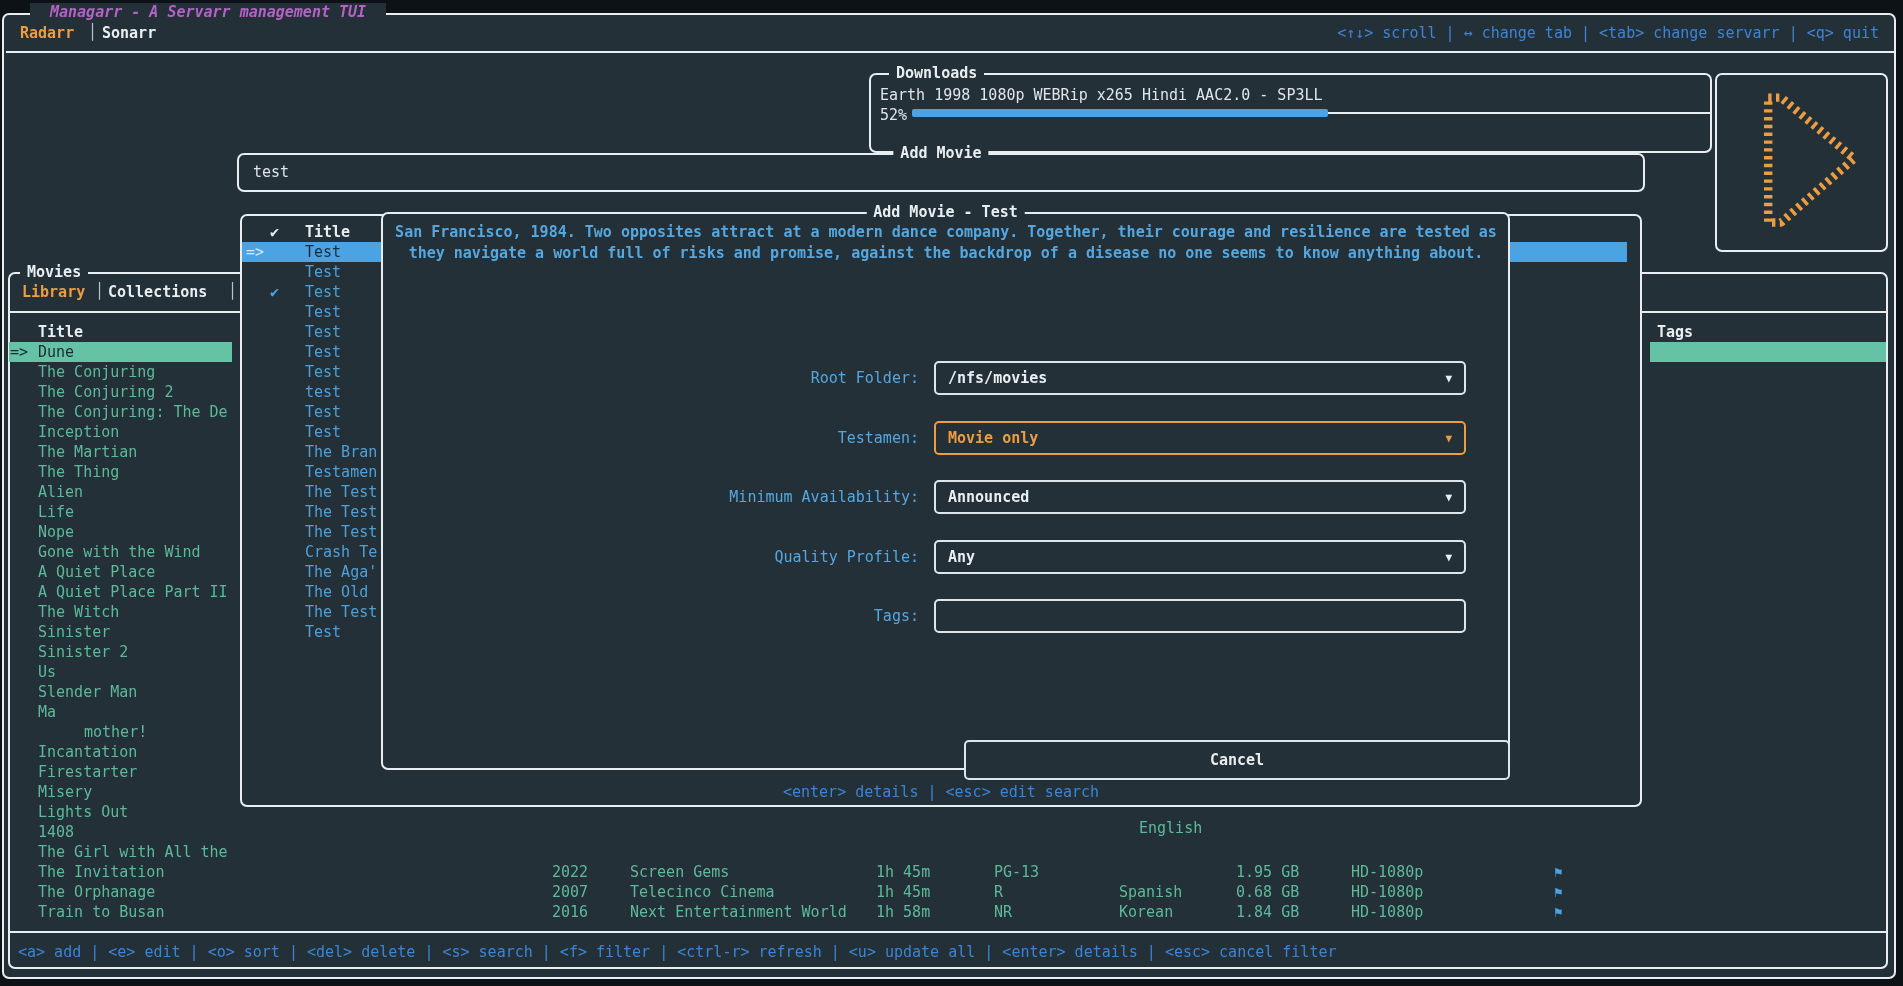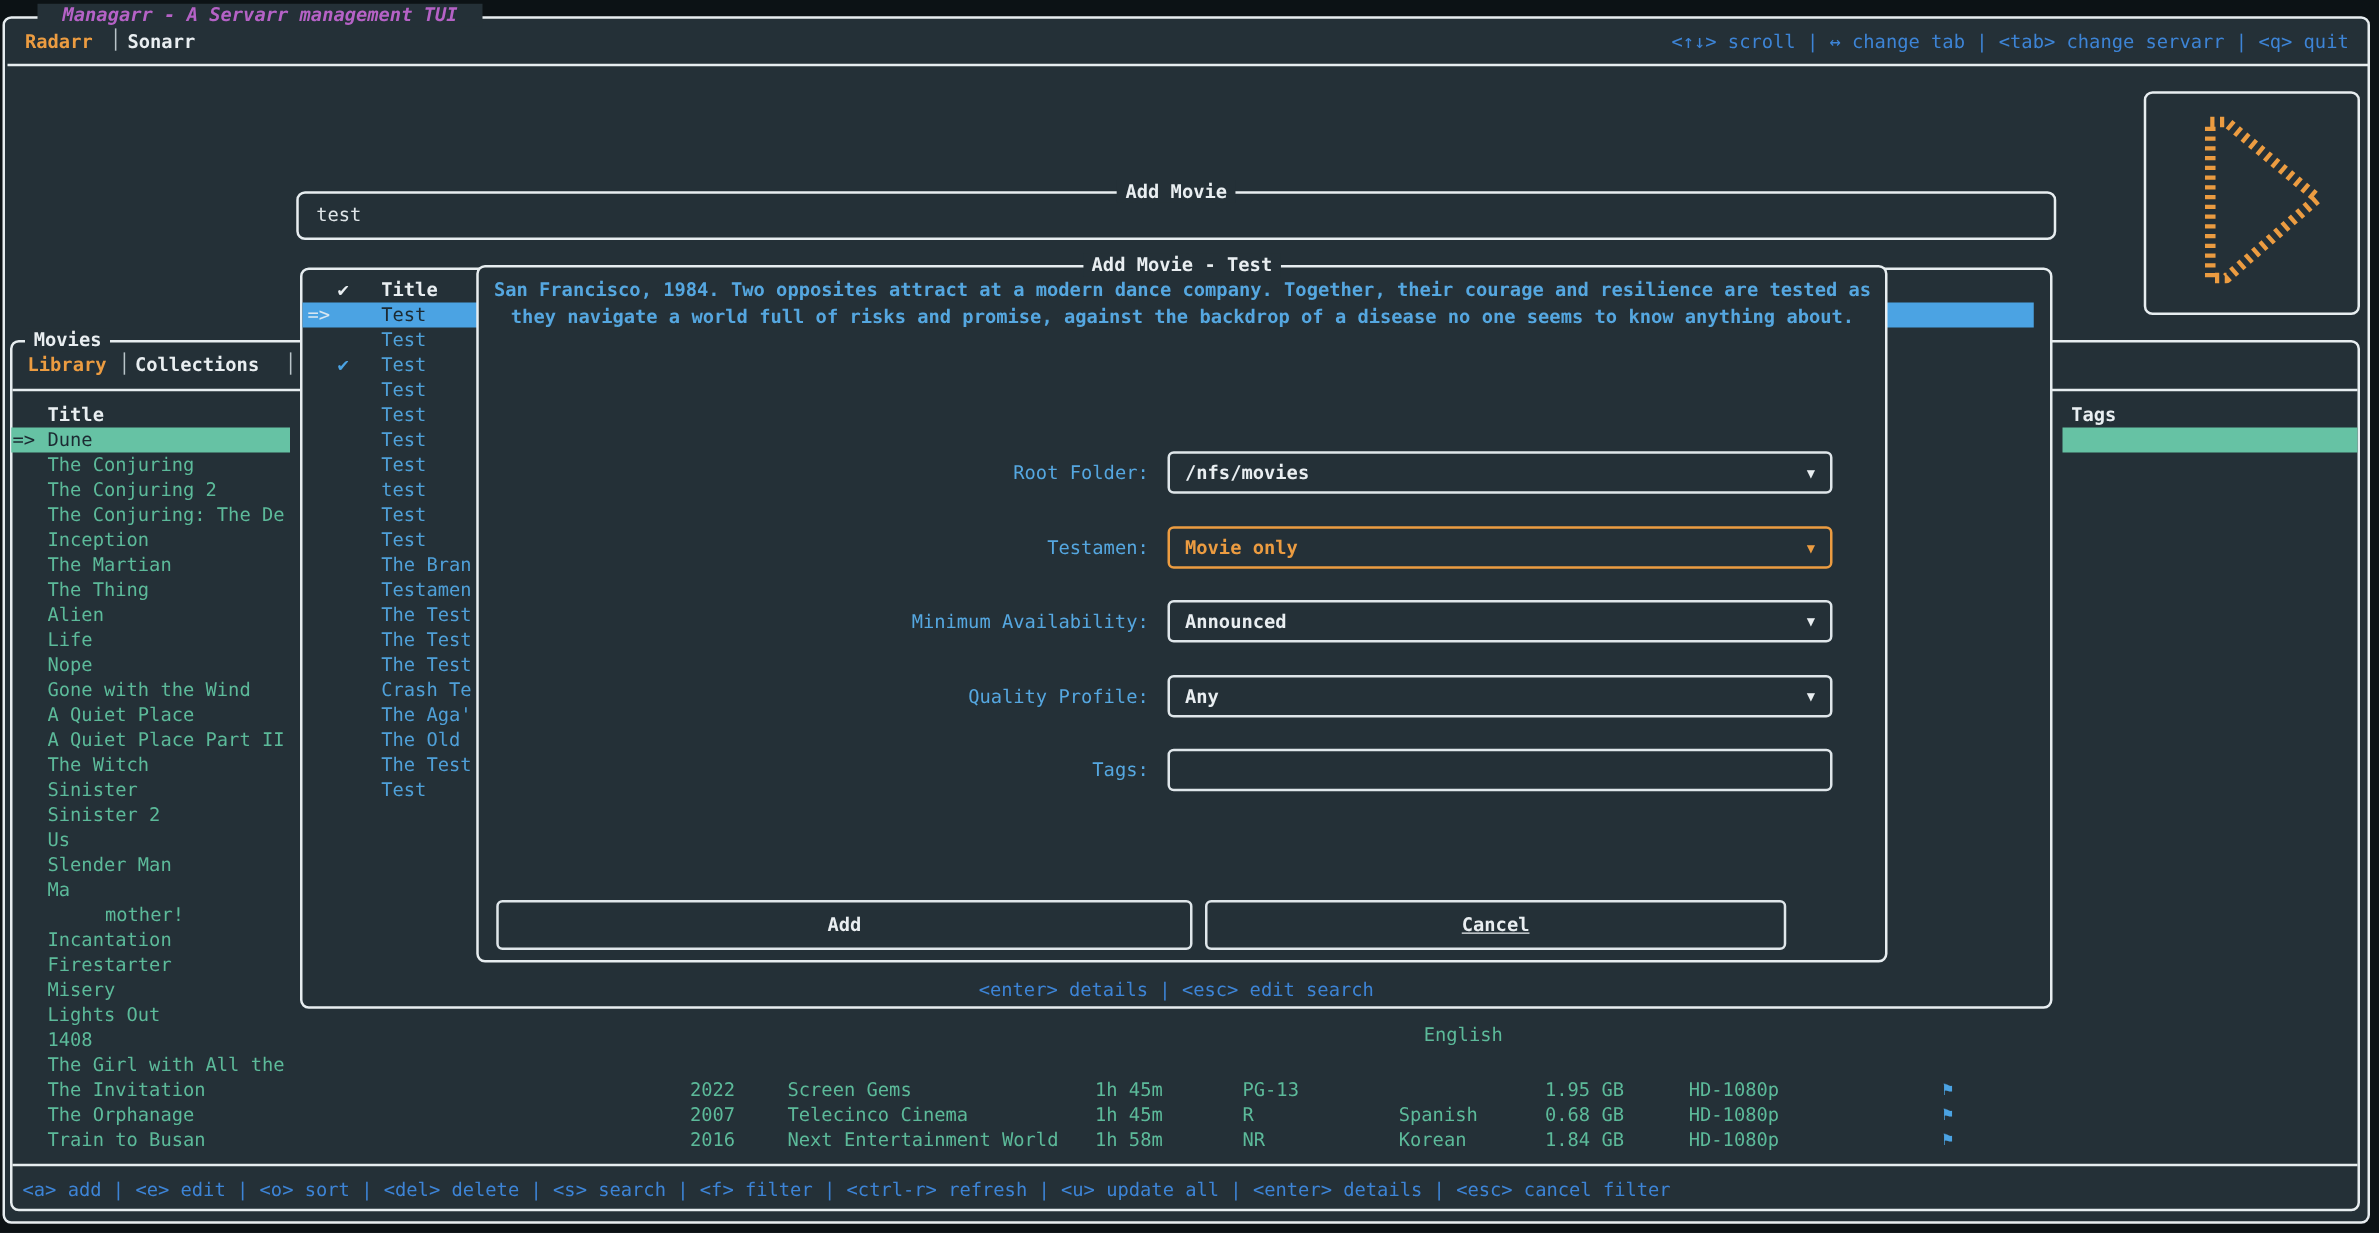--- a/index.html
+++ b/index.html
@@ -31,20 +31,27 @@
 
   <span class="abs bold" style="left:20px; top:24px; color:var(--orange);">Radarr</span>
   <span class="abs" style="left:88px; top:23px; color:#b9c4c9;">│</span>
   <span class="abs bold" style="left:102px; top:24px;">Sonarr</span>
 
   <div class="abs hint" style="right:24px; top:24px;">&lt;↑↓&gt; scroll | ↔ change tab | &lt;tab&gt; change servarr | &lt;q&gt; quit</div>
 
   <div class="abs" style="left:6px; top:51px; width:1890px; height:0; border-top:2px solid #e7edf0;"></div>
 
 
+  <div class="box" style="left:869px; top:73px; width:843px; height:80px;">
+    <span class="box-title" style="left:18px;">Downloads</span>
+    <div class="row" style="left:9px; top:10px; color:#dfe5e8;">Earth 1998 1080p WEBRip x265 Hindi AAC2.0 - SP3LL</div>
+    <div class="row" style="left:9px; top:30px; color:#dfe5e8;">52%</div>
+    <div class="abs" style="left:41px; top:34px; width:416px; height:8px; background:var(--accent); border-radius:2px;"></div>
+    <div class="abs" style="left:457px; top:37px; width:382px; height:2px; background:#e7edf0;"></div>
+  </div>
 
   <div class="box" style="left:1715px; top:73px; width:173px; height:179px;">
     <svg class="abs" style="left:20px; top:10px;" width="130" height="150" viewBox="0 0 100 110">
       <path d="M24 7 L34 7 L90 54 L34 103 L24 103 Z" fill="none" stroke="#ec9c41" stroke-width="6.5" stroke-dasharray="2.6 3.4" stroke-linejoin="round"></path>
     </svg>
   </div>
 
   <div class="box" style="left:8px; top:272px; width:1880px; height:697px;">
     <span class="box-title" style="left:10px;">Movies</span>
   </div>
@@ -164,17 +171,16 @@
         <div class="select-box" style="left:551px; top:147px; width:532px; ">/nfs/movies<span class="caret">▼</span></div>
         <div class="label" style="left:0px; top:214px;">Testamen:</div>
         <div class="select-box" style="left:551px; top:207px; width:532px; border-color:var(--orange); color:var(--orange);">Movie only<span class="caret">▼</span></div>
         <div class="label" style="left:0px; top:273px;">Minimum Availability:</div>
         <div class="select-box" style="left:551px; top:266px; width:532px; ">Announced<span class="caret">▼</span></div>
         <div class="label" style="left:0px; top:333px;">Quality Profile:</div>
         <div class="select-box" style="left:551px; top:326px; width:532px; ">Any<span class="caret">▼</span></div>
         <div class="label" style="left:0px; top:392px;">Tags:</div>
         <div class="select-box" style="left:551px; top:385px; width:532px; "></div>
       </div>
-    <div class="btn" style="left:14px; top:506px; width:557px;">Add</div>
-    <div class="btn" style="left:581px; top:506px; width:465px;text-decoration:underline;">Cancel</div>
+    <div class="btn" style="left:581px; top:526px; width:546px;">Cancel</div>
   </div>
 
 </div>
 
 </body></html>

